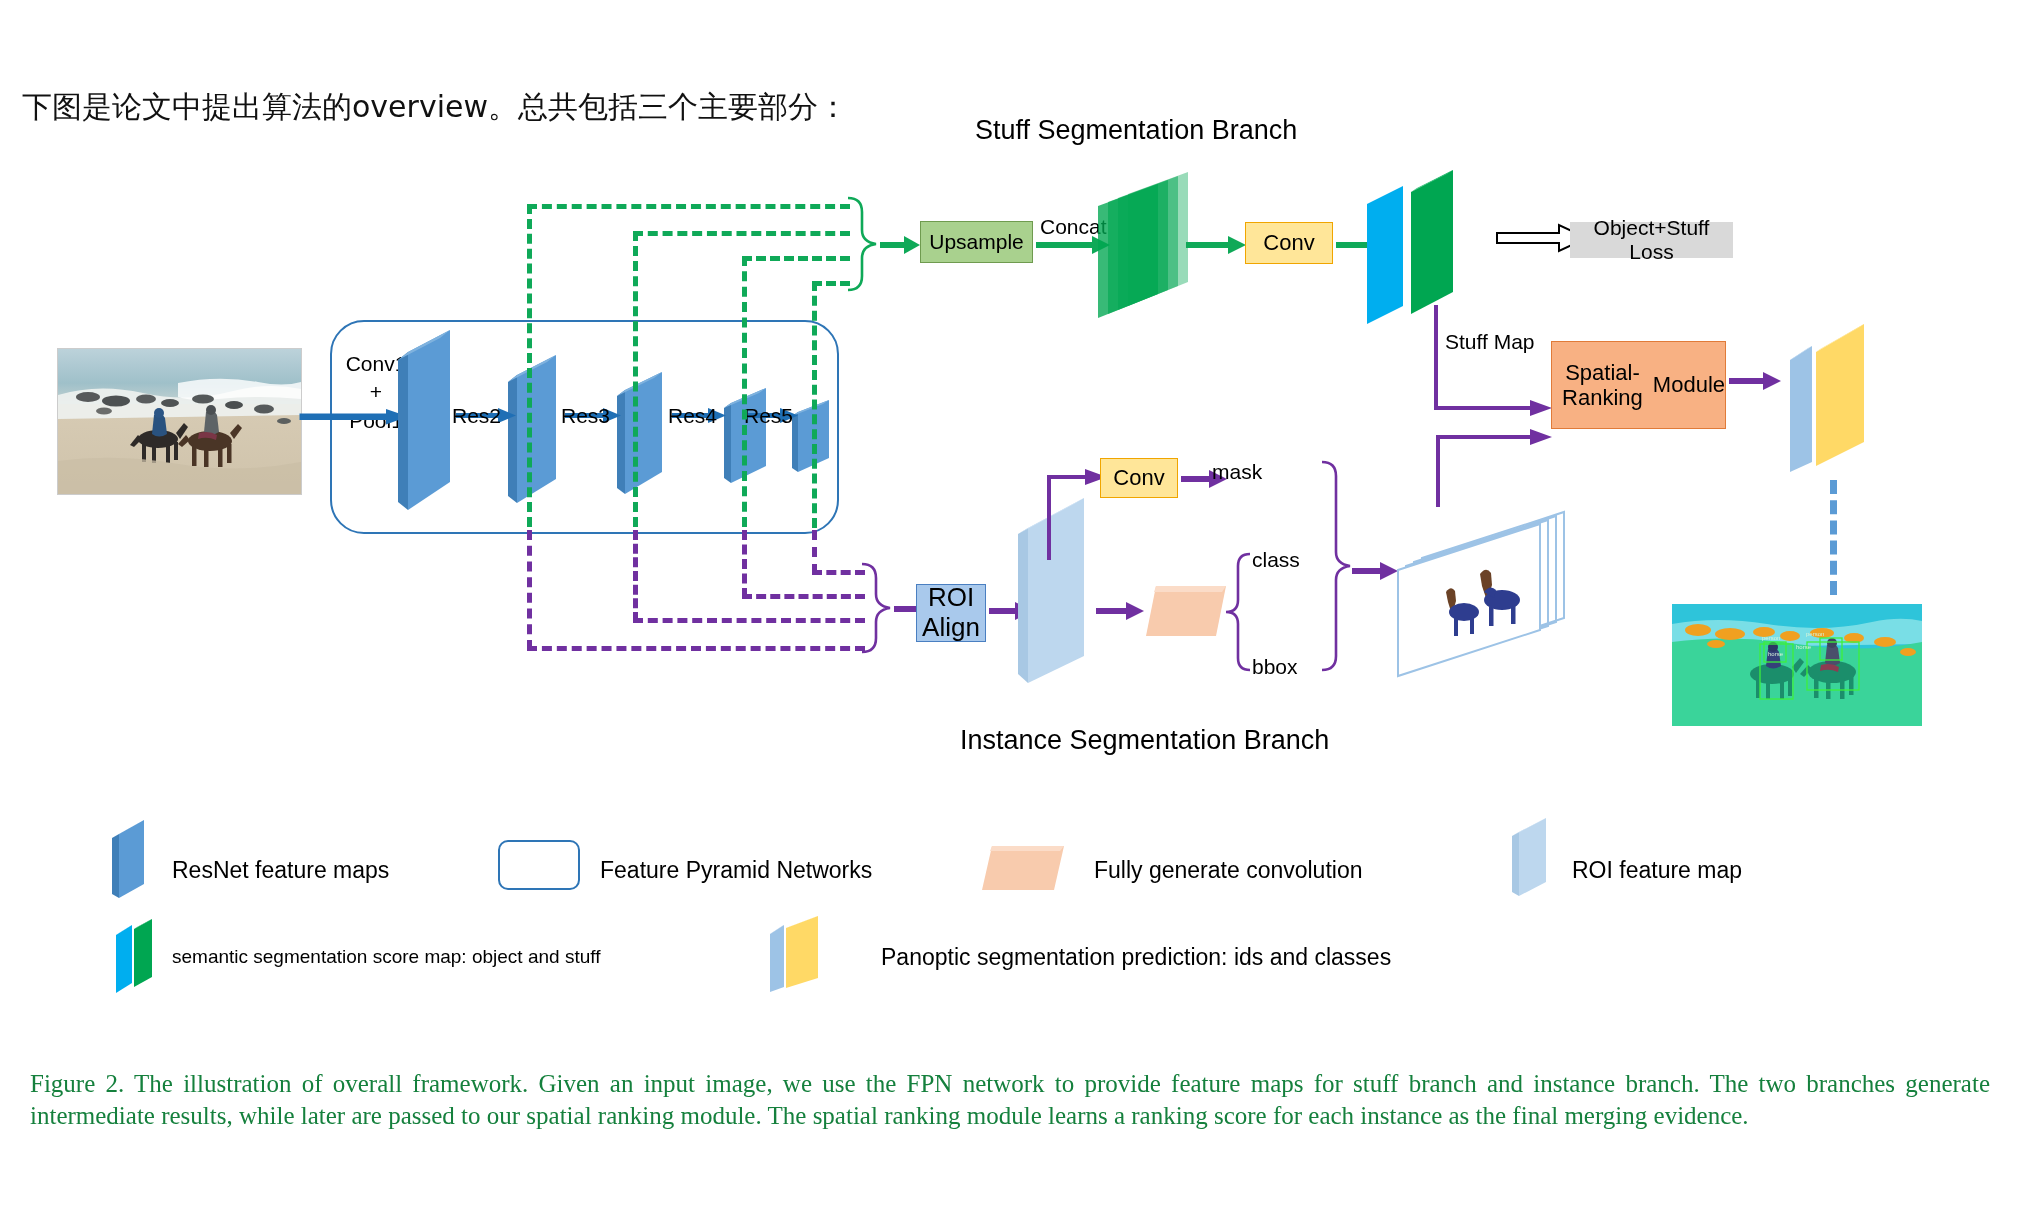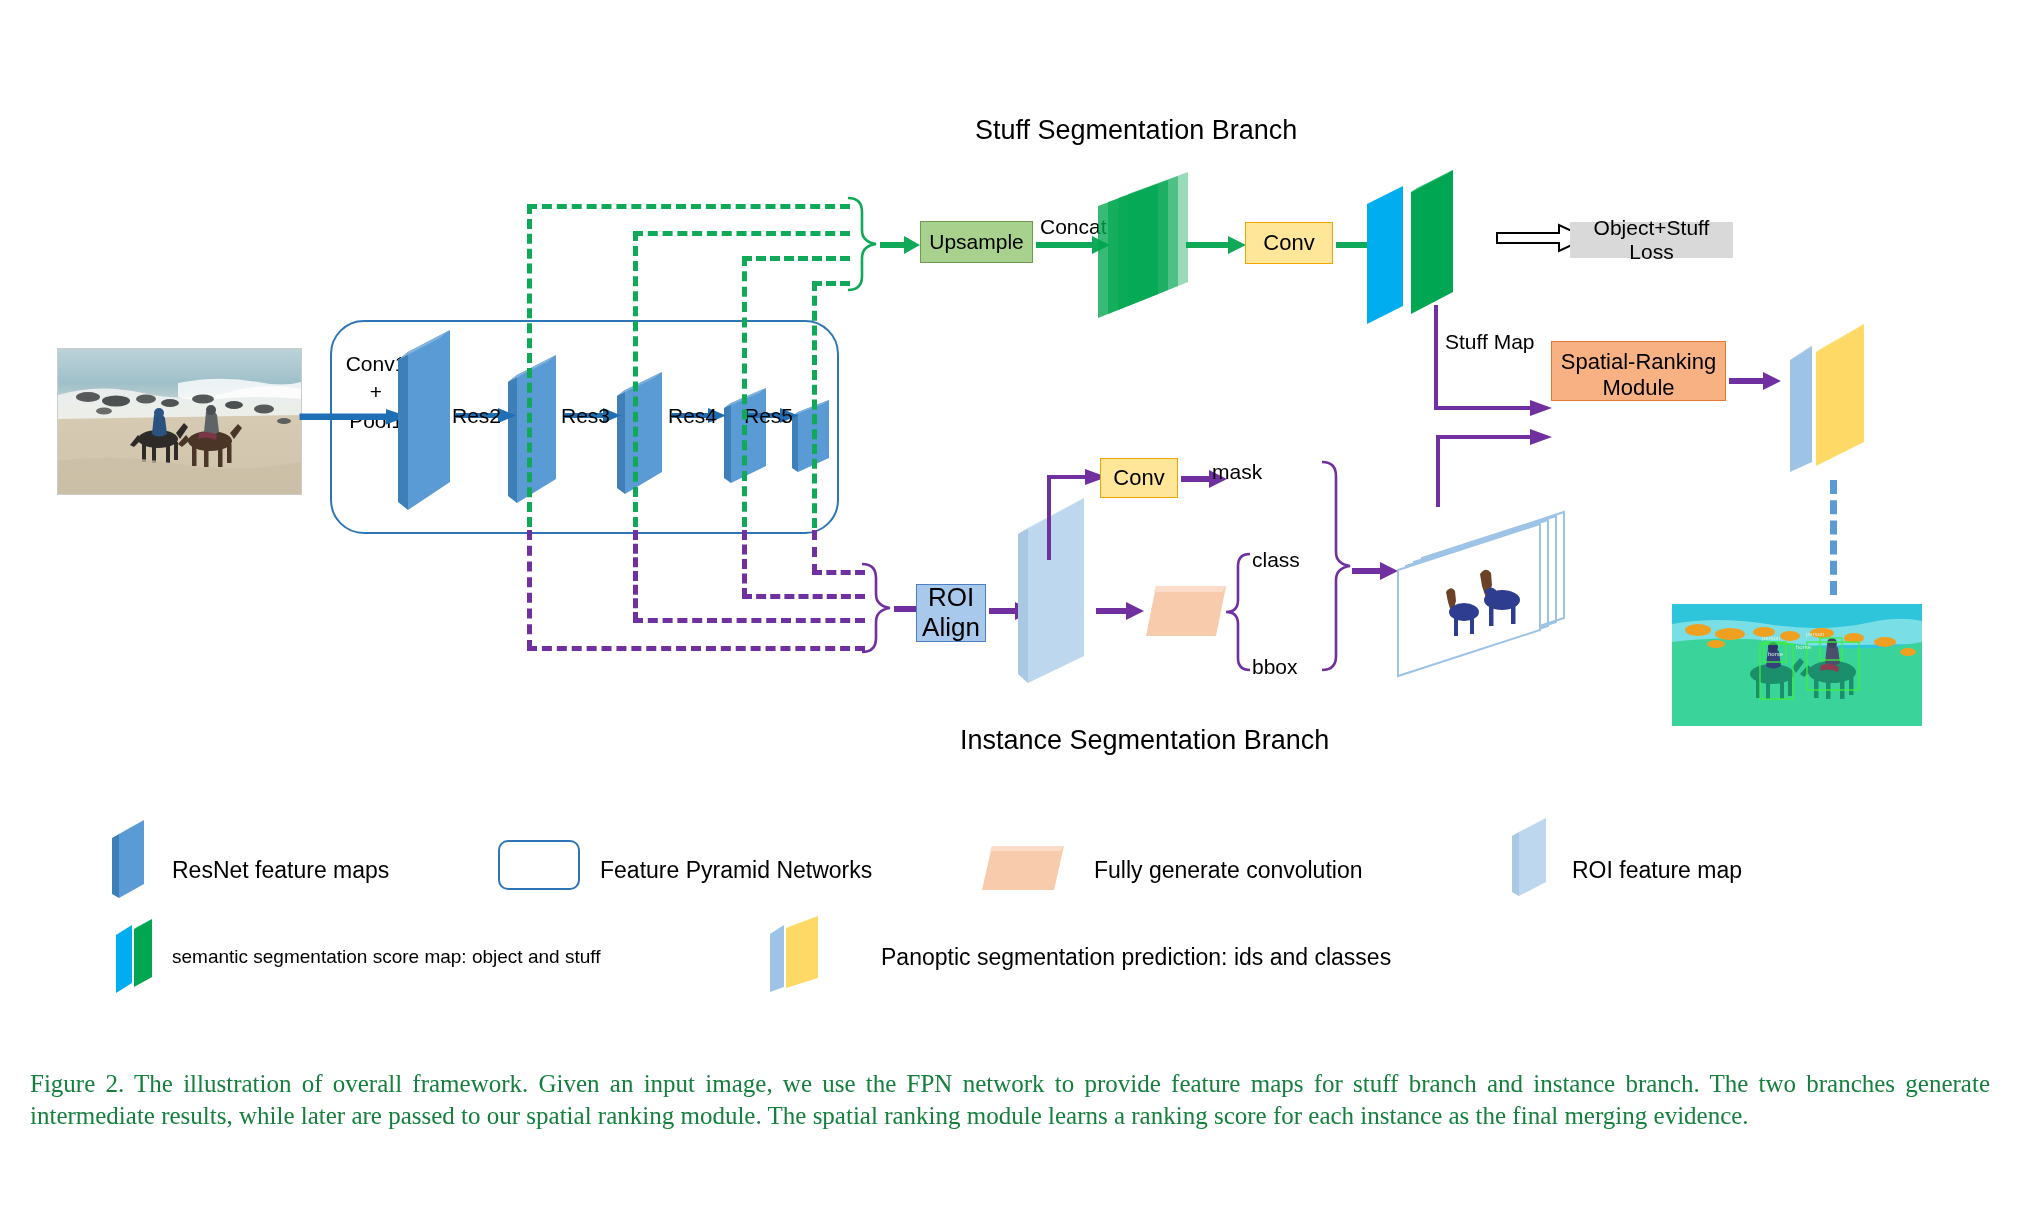--- a/index.html
+++ b/index.html
@@ -42,20 +42,21 @@
        font-size:25px;line-height:1.28;text-align:justify;color:#15803d;}
   
   .lg-txt{font-size:23px;}
   .lg-txt-sm{font-size:19px;}
   #lg-fpn-box{width:78px;height:46px;border:2.5px solid #2e75b6;border-radius:10px;background:#fff;}
 </style>
 </head>
 <body>
 
 <div class="abs" id="hdr">
+  <div>下图是论文中提出算法的overview。总共包括三个主要部分：</div>
 </div>
 
 <div class="abs lbl ttl" style="left:975px;top:115px;">Stuff Segmentation Branch</div>
 <div class="abs lbl ttl" style="left:960px;top:725px;">Instance Segmentation Branch</div>
 
 <div class="photo" id="input-photo" style="left:57px;top:348px;width:243px;height:145px;border:1px solid #ccc;">
   <svg width="243" height="145" viewBox="0 0 243 145">
     <defs>
       <linearGradient id="seaG" x1="0" y1="0" x2="0" y2="1">
         <stop offset="0" stop-color="#bcd2da"></stop>
@@ -416,21 +417,21 @@
 </div>
 
 <div class="abs" style="left:1436px;top:435px;width:4px;height:72px;background:#7030a0;"></div>
 <div class="abs" style="left:1436px;top:435px;width:110px;height:4px;background:#7030a0;"></div>
 <div class="arw" style="left:1530px;top:425px;">
   <svg width="34" height="24">
       <polygon points="0,4 22,12 0,20" fill="#7030a0"></polygon>
     </svg>
   </div>
 
-<div class="abs box box-salmon" style="left:1551px;top:341px;width:175px;height:60px;flex-direction:column;justify-content:flex-end;">
+<div class="abs box box-salmon" style="left:1551px;top:341px;width:175px;height:88px;justify-content:flex-end;">
   <span>Spatial-Ranking</span>
   <span>Module</span>
 </div>
 <div class="arw" style="left:1729px;top:370px;">
   <svg width="56" height="22">
       <g fill="#7030a0">
         <rect x="0" y="8" width="36" height="6"></rect>
   <polygon points="34,2 52,11 34,20"></polygon>
       </g>
     </svg>

